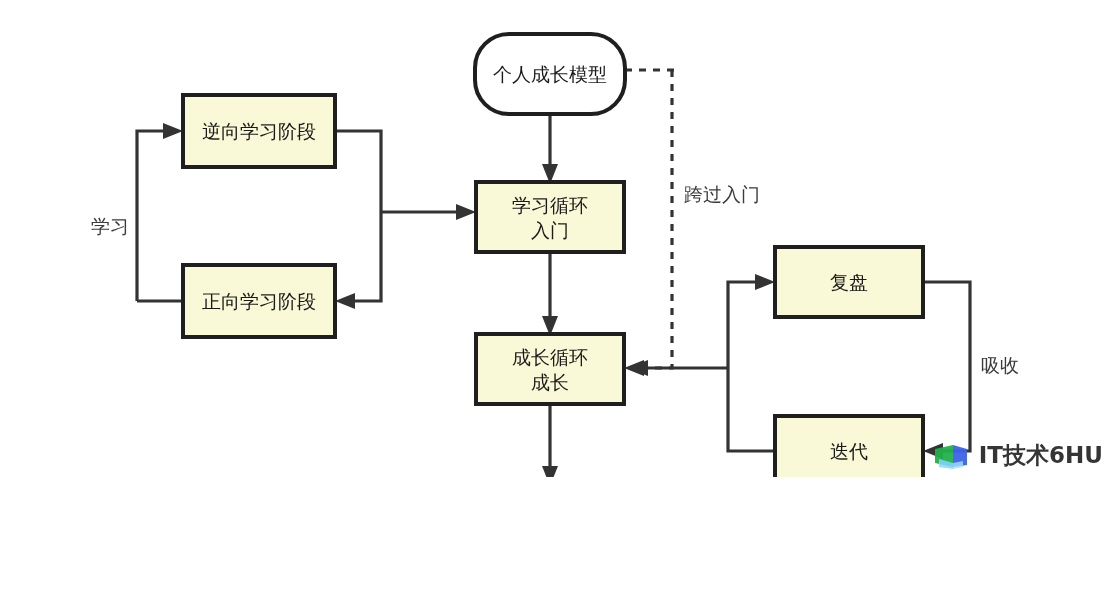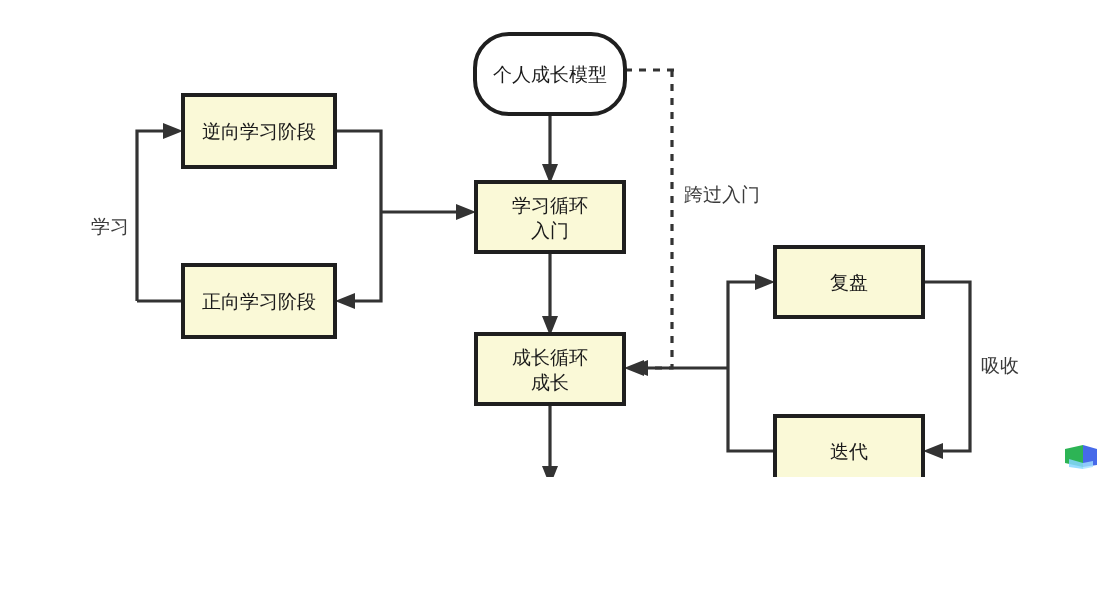--- a/index.html
+++ b/index.html
@@ -193,15 +193,16 @@
 
   </svg>
 
   <div class="watermark">
     <svg class="watermark-logo" viewBox="0 0 40 30">
       <polygon points="2,8 20,4 20,26 2,22" fill="#22b14c"></polygon>
       <polygon points="20,4 34,8 34,24 20,26" fill="#3d63e8"></polygon>
       <polygon points="6,18 20,22 20,28 6,26" fill="#7fd4ff" opacity="0.85"></polygon>
       <polygon points="20,22 30,20 30,26 20,28" fill="#9fe0ff" opacity="0.8"></polygon>
     </svg>
+    <span class="watermark-text">IT技术6HU</span>
   </div>
 
 </div>
 
 </body></html>

